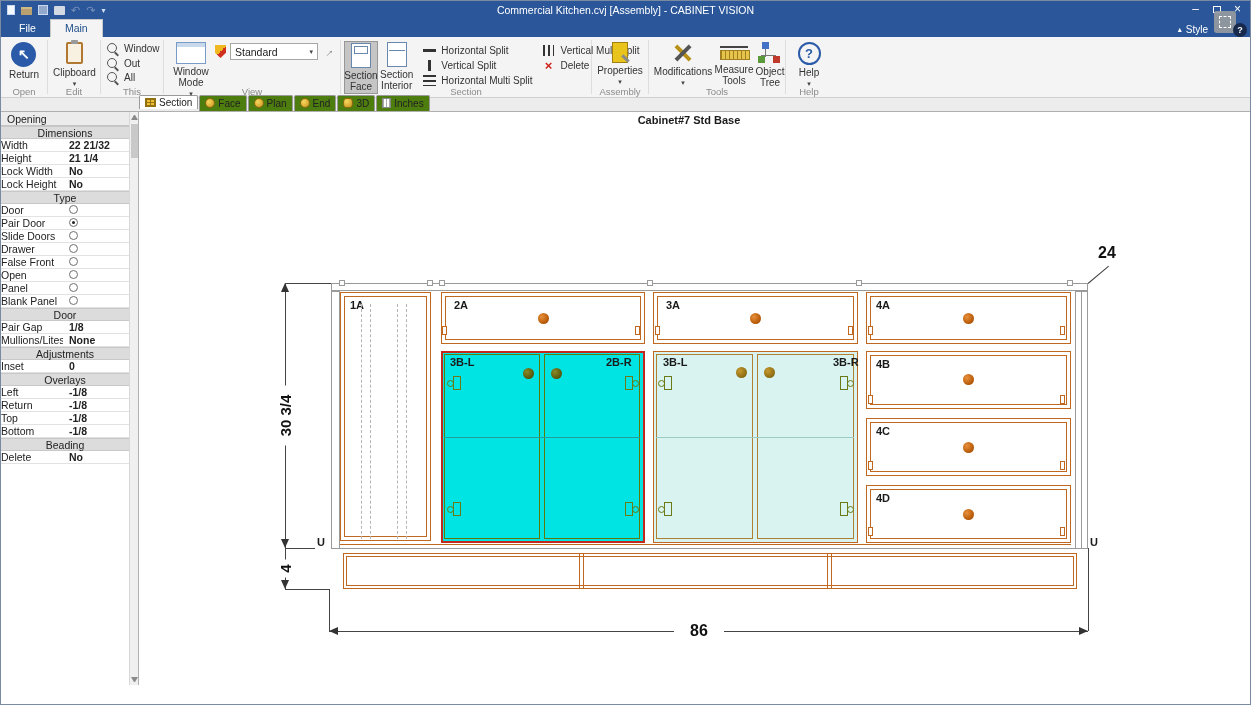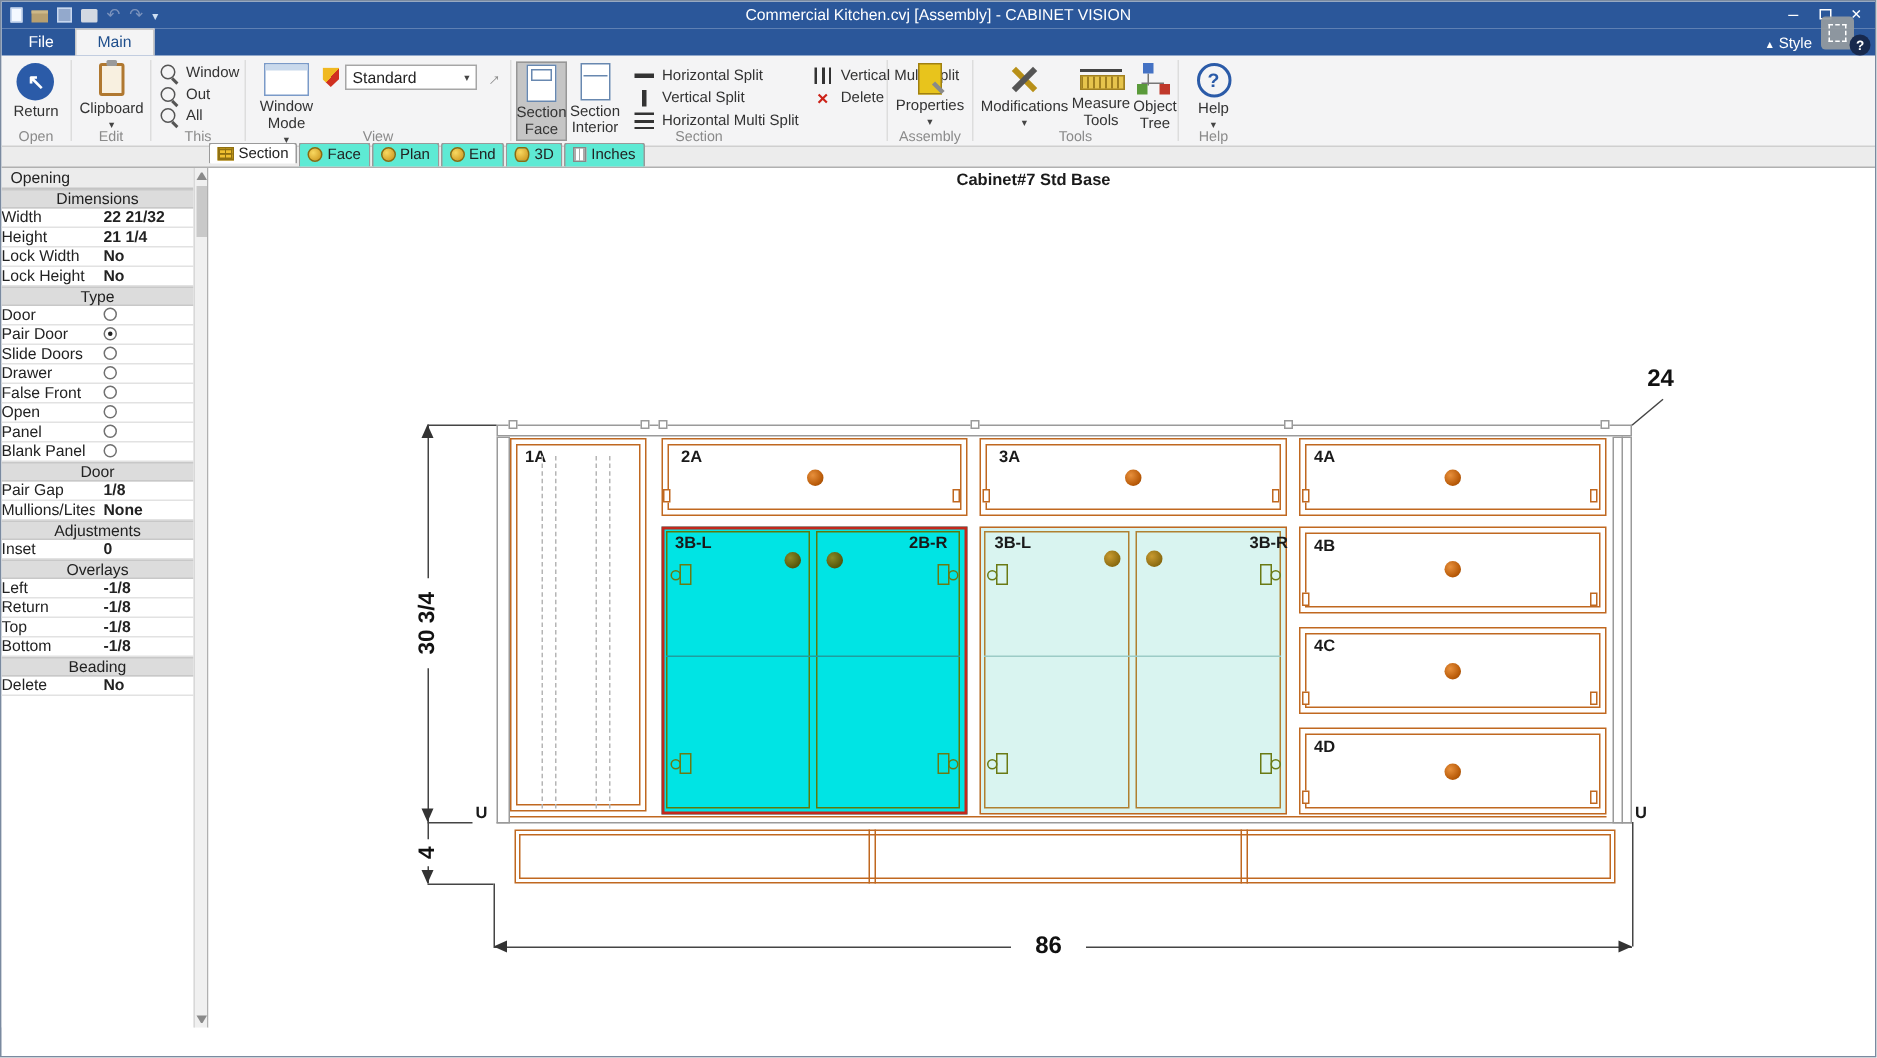--- a/index.html
+++ b/index.html
@@ -74,21 +74,21 @@
   .ic-objtree i:nth-child(1){ left:4px; top:0; background:#4472c4; }
   .ic-objtree i:nth-child(2){ left:0; bottom:1px; background:#5a9a3a; }
   .ic-objtree i:nth-child(3){ right:2px; bottom:1px; background:#c0392b; }
   .ic-objtree::before { content:''; position:absolute; left:7px; top:7px; width:1px; height:8px; background:#777; }
   .ic-objtree::after { content:''; position:absolute; left:3px; top:13px; width:15px; height:1px; background:#777; }
   .ic-help { width:23px; height:23px; border-radius:50%; border:2.5px solid #2b5ba8; color:#2b5ba8; font-weight:bold; display:flex; align-items:center; justify-content:center; font-size:13px; margin-bottom:2px; }
 
   
   .tabstrip { height:14px; background:#ececec; display:flex; align-items:flex-end; border-bottom:1px solid #b0b0b0; }
   .ts-spacer { width:138px; height:100%; }
-  .vtab { display:flex; align-items:center; gap:3px; font-size:10px; color:#222; background:#5eead4; border:1px solid #9a9a9a; border-bottom:none; padding:0 5px 1px; height:16px; border-radius:2px 2px 0 0; }
+  .vtab { display:flex; align-items:center; gap:3px; font-size:10px; color:#222; background:#4d7c0f; border:1px solid #9a9a9a; border-bottom:none; padding:0 5px 1px; height:16px; border-radius:2px 2px 0 0; }
   .vtab.active { background:#fff; height:14px; }
   .vicon { display:inline-block; }
   .vi-section-grid-icon { width:11px; height:9px; background:#f0c030; border:1px solid #907010; background-image:linear-gradient(#907010 1px,transparent 1px),linear-gradient(90deg,#907010 1px,transparent 1px); background-size:4px 3px; }
   .vi-face-icon,.vi-plan-icon,.vi-end-icon { width:10px; height:10px; border-radius:50%; background:radial-gradient(circle at 35% 35%,#f8d860,#c89018); border:1px solid #8a6a10; }
   .vi-3d-icon { width:10px; height:10px; border-radius:3px/5px; background:radial-gradient(circle at 35% 30%,#f8d860,#c89018); border:1px solid #8a6a10; }
   .vi-reports-icon { width:9px; height:10px; background:#fff; border:1px solid #888; background-image:repeating-linear-gradient(90deg,#aaa 0 1px,transparent 1px 3px); }
 
   
   .mainrow { display:flex; height:573px; }
   .sidepanel { position:relative; width:138px; background:#fff; border-right:1px solid #b0b0b0; font-size:10.5px; color:#222; }

